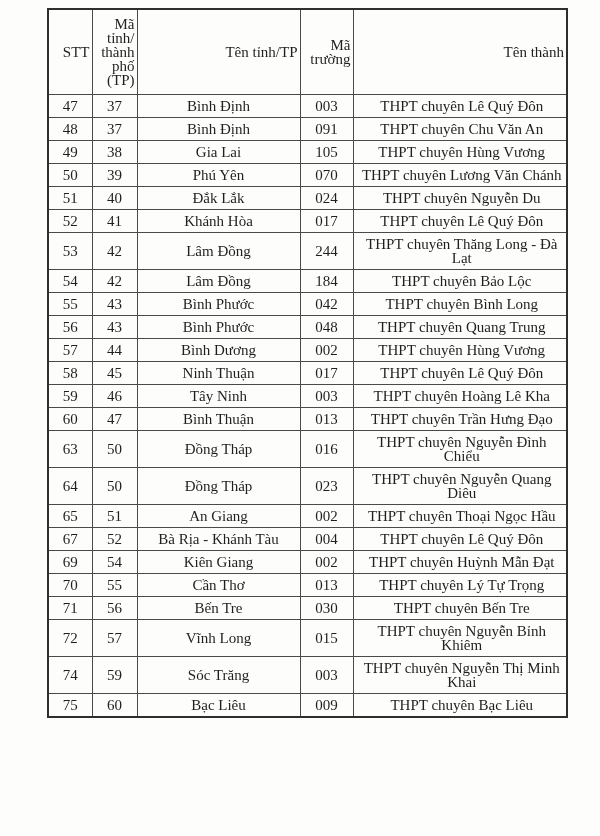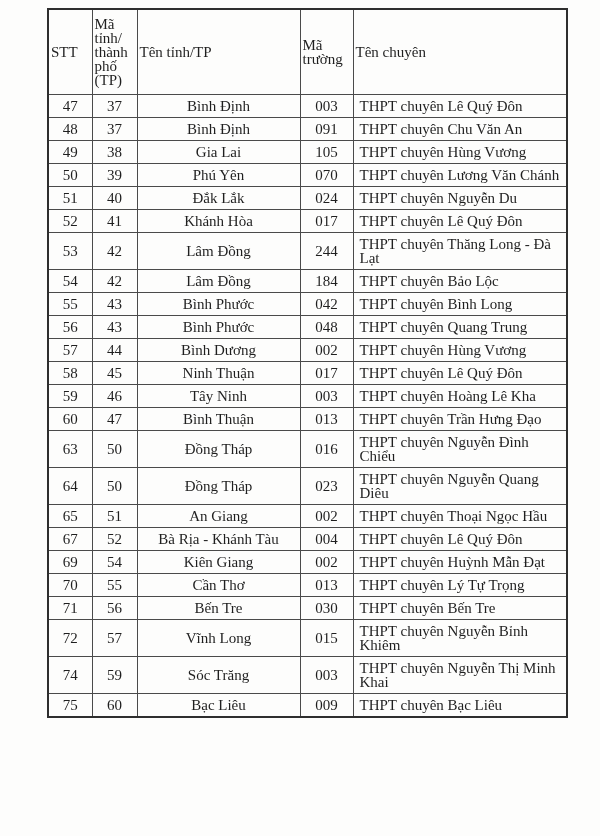--- a/index.html
+++ b/index.html
@@ -32,34 +32,34 @@
   th, td {
     border: 1px solid var(--border-color);
     font-size: 15px;
     line-height: 14px;
     font-weight: normal;
     vertical-align: middle;
     color: var(--text-color);
     overflow: hidden;
   }
   thead th {
-    text-align: left;
+    text-align: right;
     padding: 7px 2px;
   }
   td {
     padding: 4px 2px;
     text-align: center;
   }
   col.col-stt { width: 44px; }
   col.col-pcode { width: 45px; }
   col.col-pname { width: 163px; }
   col.col-scode { width: 53px; }
   col.col-sname { width: 214px; }
   td.c4 {
-    text-align: left;
+    text-align: center;
     padding-left: 6px;
     padding-right: 2px;
   }
 </style>
 </head>
 <body>
 
 <div class="page">
   <table class="schools-table">
     <colgroup>
@@ -68,21 +68,21 @@
       <col class="col-pname">
       <col class="col-scode">
       <col class="col-sname">
     </colgroup>
     <thead>
       <tr>
         <th>STT</th>
         <th>Mã tỉnh/ thành phố (TP)</th>
         <th>Tên tỉnh/TP</th>
         <th>Mã trường</th>
-        <th>Tên chuyên</th>
+        <th>Tên thành</th>
       </tr>
     </thead>
     <tbody id="table-body">
         <tr>
           <td class="c0">47</td>
           <td class="c1">37</td>
           <td class="c2">Bình Định</td>
           <td class="c3">003</td>
           <td class="c4">THPT chuyên Lê Quý Đôn</td>
         </tr>

